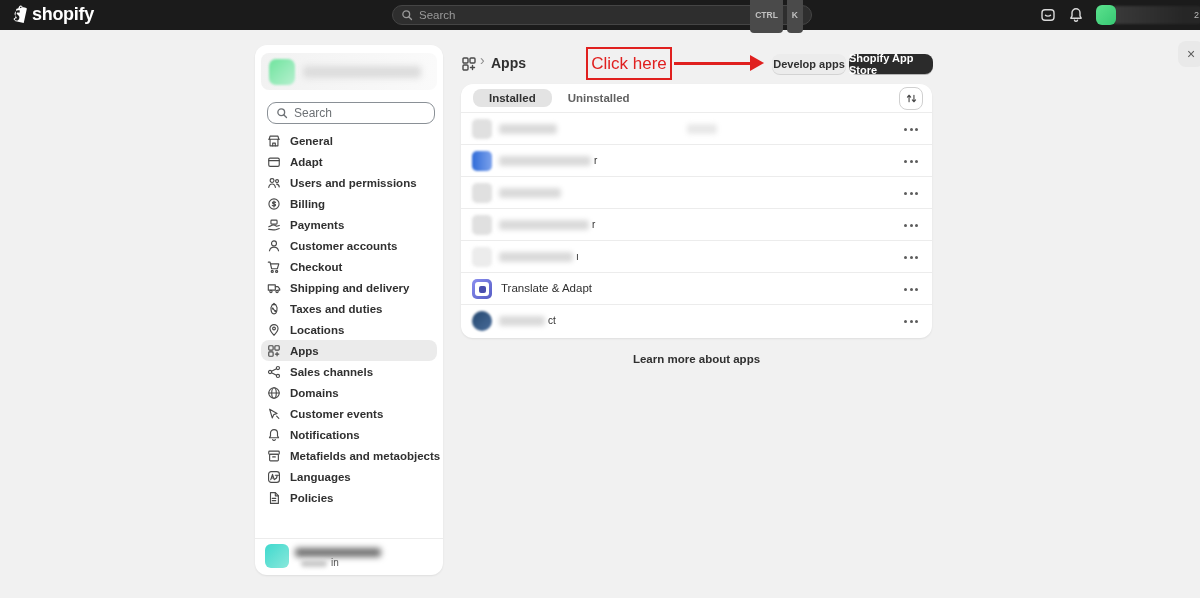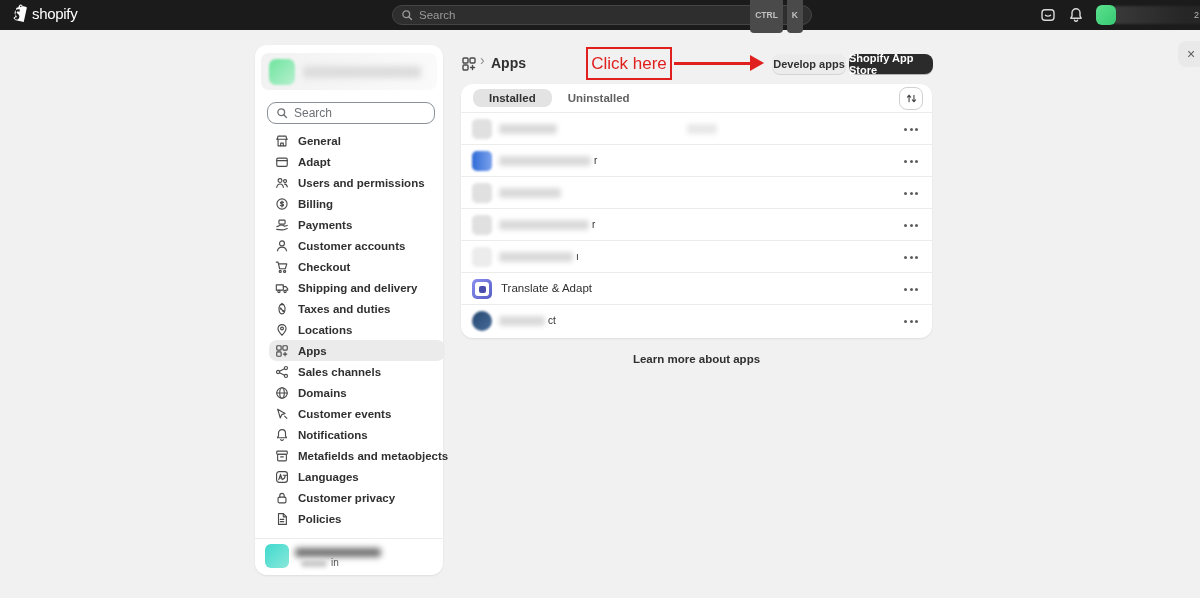--- a/index.html
+++ b/index.html
@@ -2,21 +2,21 @@
 <html><head>
 <meta charset="utf-8">
 <style>
   html,body{margin:0;padding:0;}
   body{font-family:"Liberation Sans","DejaVu Sans",sans-serif;background:#f1f1f1;}
   #app{position:relative;width:1200px;height:598px;background:#f1f1f1;overflow:hidden;}
 
   
   .topbar{position:absolute;left:0;top:0;width:1200px;height:30px;background:#1b1b1b;}
   .brand{position:absolute;left:11px;top:4px;display:flex;align-items:center;gap:4px;color:#fff;}
-  .brand-text{font-size:15px;font-weight:400;letter-spacing:-0.3px;}
+  .brand-text{font-size:18px;font-weight:700;letter-spacing:-0.3px;}
   .top-search{position:absolute;left:392px;top:5px;width:420px;height:20px;background:#2e2e2e;
     border:1px solid #454545;border-radius:10px;display:flex;align-items:center;padding:0 8px;box-sizing:border-box;}
   .top-search .ph{color:#9a9a9a;font-size:11.5px;margin-left:6px;flex:1;}
   .kbd{background:#4a4a4a;color:#c2c2c2;font-size:8.5px;font-weight:600;border-radius:4px;
     padding:14px 5px;margin-left:4px;line-height:1;}
   .top-ico{position:absolute;top:7px;width:16px;height:16px;color:#d9d9d9;cursor:pointer;}
   .store-chip{position:absolute;left:1096px;top:5px;display:flex;align-items:center;cursor:pointer;}
   .store-avatar{width:20px;height:20px;border-radius:6px;background:linear-gradient(135deg,#5ce28e,#37c873);
     filter:blur(0.4px);z-index:2;}
   .store-nameblur{width:90px;height:18px;margin-left:-4px;border-radius:4px;
@@ -30,21 +30,21 @@
   
   .sidebar{position:absolute;left:255px;top:45px;width:188px;height:530px;background:#fff;
     border-radius:12px;box-shadow:0 1px 2px rgba(0,0,0,.08);box-sizing:border-box;}
   .side-store{position:absolute;left:6px;top:8px;width:176px;height:37px;border-radius:8px;
     background:linear-gradient(90deg,#f2f2f2,#fafafa);display:flex;align-items:center;padding:0 8px;box-sizing:border-box;}
   .side-store .av{width:26px;height:26px;border-radius:7px;background:linear-gradient(135deg,#6fe49e,#b7f0d0);filter:blur(1px);}
   .side-store .nm{width:118px;height:12px;margin-left:8px;border-radius:3px;background:#dcdcdc;filter:blur(3px);}
   .side-search{position:absolute;left:12px;top:57px;width:168px;height:22px;border:1px solid #8a9096;
     border-radius:9px;display:flex;align-items:center;padding:0 8px;box-sizing:border-box;background:#fff;}
   .side-search .ph{color:#6d7175;font-size:12px;margin-left:6px;}
-  .side-menu{position:absolute;left:0;top:85px;width:188px;padding-left:8px;}
+  .side-menu{position:absolute;left:0;top:85px;width:188px;}
   .side-item{display:flex;align-items:center;height:21px;margin:0 6px;padding:0 6px;border-radius:8px;
     color:#303030;cursor:pointer;}
   .side-item.selected{background:#ebebeb;}
   .side-item .icon{width:14px;height:14px;color:#4a4a4a;flex:0 0 14px;display:flex;}
   .side-label{font-size:11.5px;font-weight:600;margin-left:9px;white-space:nowrap;}
   .side-divider{position:absolute;left:0;top:493px;width:188px;height:1px;background:#ececec;}
   .side-bottom{position:absolute;left:0;top:497px;width:188px;height:30px;cursor:pointer;}
   .side-bottom .av{position:absolute;left:10px;top:2px;width:24px;height:24px;border-radius:6px;
     background:linear-gradient(135deg,#3fd9ce,#8ae8db);filter:blur(0.5px);}
   .side-bottom .nm1{position:absolute;left:40px;top:6px;width:86px;height:9px;border-radius:3px;background:#6f6f6f;filter:blur(3px);}
@@ -331,29 +331,20 @@
               <rect x="1.8" y="1.8" width="12.4" height="12.4" rx="3"></rect>
               <path d="M4.3 11 6.3 5l2 6M5 9.2h2.6"></path>
               <path d="M9.5 6h4M11.5 6v.8c0 1.8-1.2 3.2-3 3.9"></path>
             </svg>
           </span>
           <span class="side-label">Languages</span>
         </div>
         <div class="side-item">
           <span class="icon">
             <svg width="14" height="14" viewBox="0 0 16 16" fill="none" stroke="currentColor" stroke-width="1.3" stroke-linecap="round" stroke-linejoin="round">
-              <rect x="3.5" y="7" width="9" height="6.5" rx="1.5"></rect>
-              <path d="M5.5 7V5.2a2.5 2.5 0 0 1 5 0V7"></path>
-            </svg>
-          </span>
-          <span class="side-label">Customer privacy</span>
-        </div>
-        <div class="side-item">
-          <span class="icon">
-            <svg width="14" height="14" viewBox="0 0 16 16" fill="none" stroke="currentColor" stroke-width="1.3" stroke-linecap="round" stroke-linejoin="round">
               <path d="M4 1.8h5.5L13 5.3v8.9H4z"></path>
               <path d="M9.5 2v3.5H13"></path>
               <path d="M6 8.5h4M6 11h4"></path>
             </svg>
           </span>
           <span class="side-label">Policies</span>
         </div>
       </div>
     <div class="side-divider"></div>
     <div class="side-bottom">

